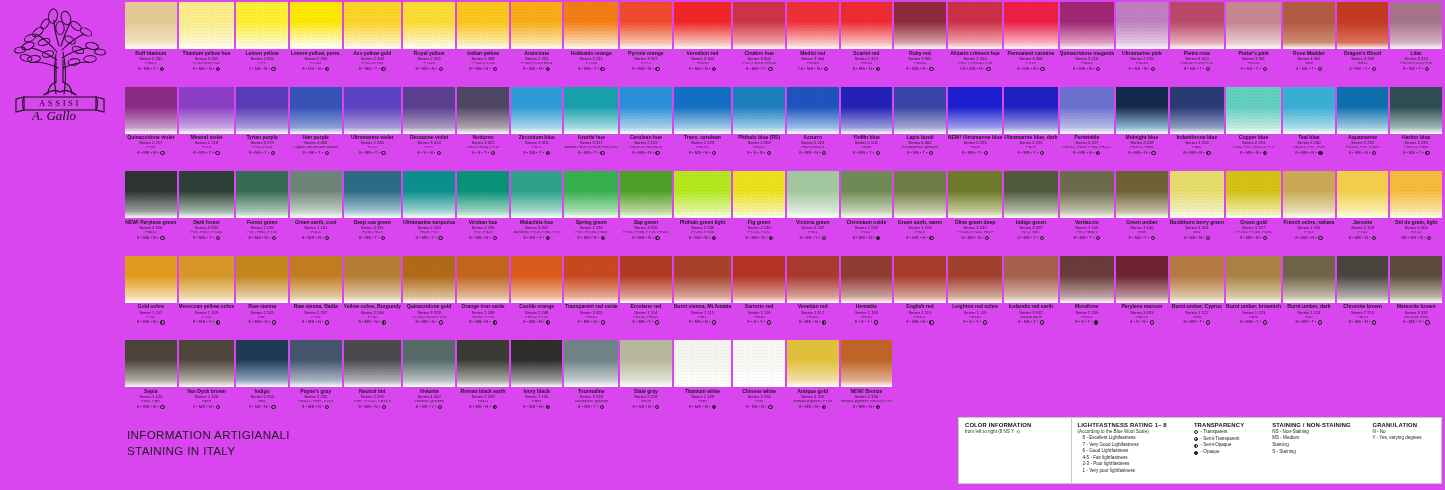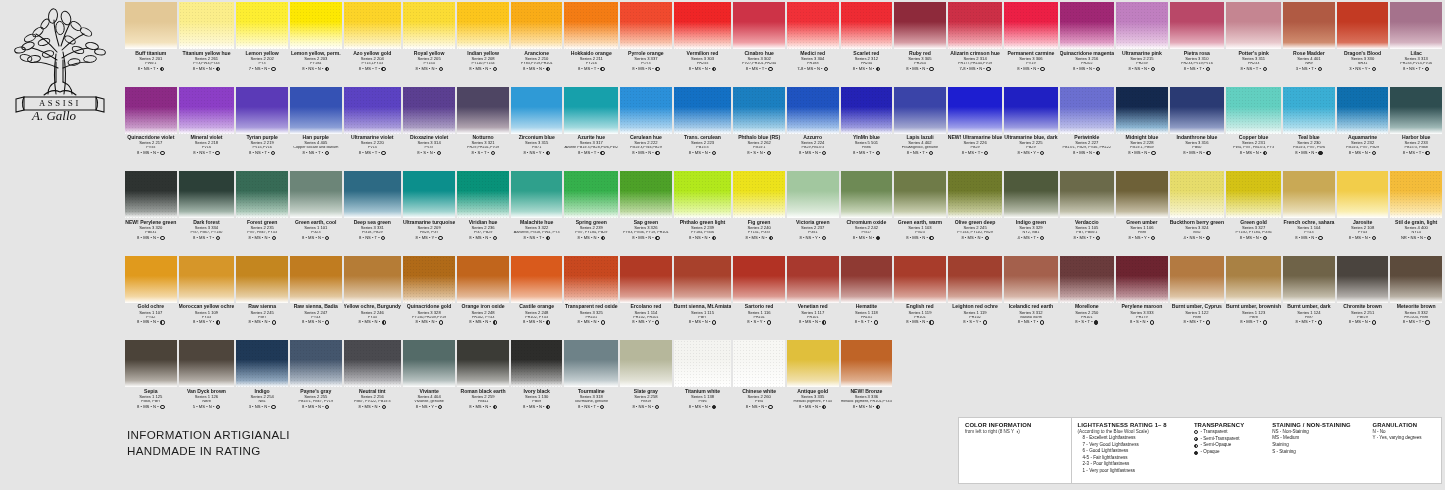--- a/index.html
+++ b/index.html
@@ -4,21 +4,21 @@
 <style>
   * { box-sizing: border-box; }
   html, body {
     margin: 0; padding: 0;
     background: #ffffff;
     font-family: "Liberation Sans", sans-serif;
   }
   #page {
     position: relative;
     width: 1445px; height: 490px;
-    background: #e5e5e5;
+    background: #d946ef;
     overflow: hidden;
   }
 
   
   #logo {
     position: absolute;
     left: 4px; top: 2px;
     width: 112px; height: 118px;
   }
   #logo svg { display: block; }
@@ -1760,21 +1760,21 @@
           <span class="props">
             <span>8 • MS • N •</span>
             <span class="tmark t-semiop"></span>
           </span>
         </div>
       </div>
     </div>
 
   <div id="title">
     <div>INFORMATION ARTIGIANALI</div>
-    <div>HANDMADE IN RATING</div>
+    <div>STAINING IN ITALY</div>
   </div>
 
   <div id="legend">
 
     <div class="lcol c1">
       <div class="lhead">COLOR INFORMATION</div>
       <div class="lsub">from left to right (8  NS  Y  ◑)</div>
     </div>
 
     <div class="lcol c2">

